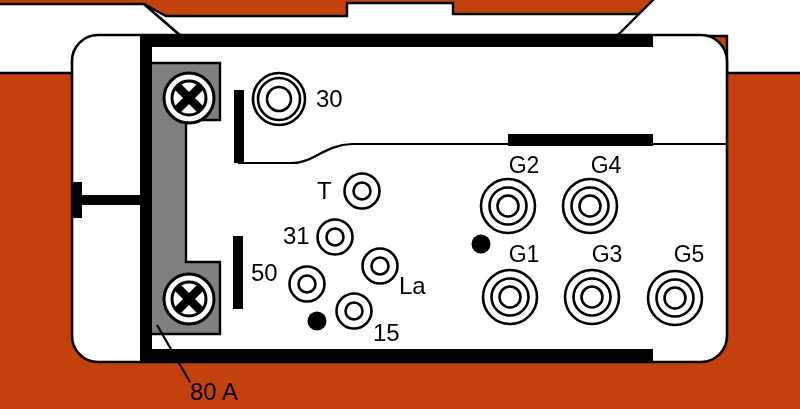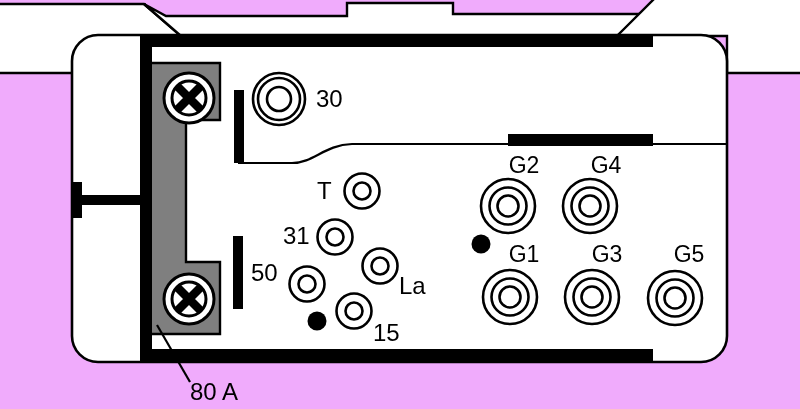--- a/index.html
+++ b/index.html
@@ -8,21 +8,21 @@
     background: #ffffff;
     width: 800px;
     height: 409px;
     overflow: hidden;
     font-family: "Liberation Sans", sans-serif;
   }
   #stage {
     position: relative;
     width: 800px;
     height: 409px;
-    background: #f0abfc;
+    background: #c2410c;
   }
   svg text {
     font-family: "Liberation Sans", sans-serif;
     fill: #000000;
   }
   .lbl { font-size: 24px; }
   .lbl-g { font-size: 23px; }
 </style>
 </head>
 <body>

